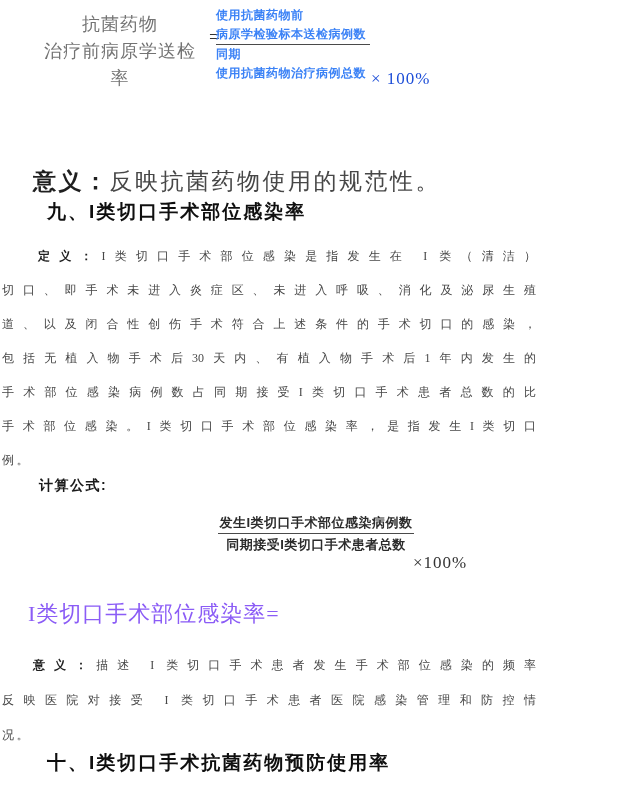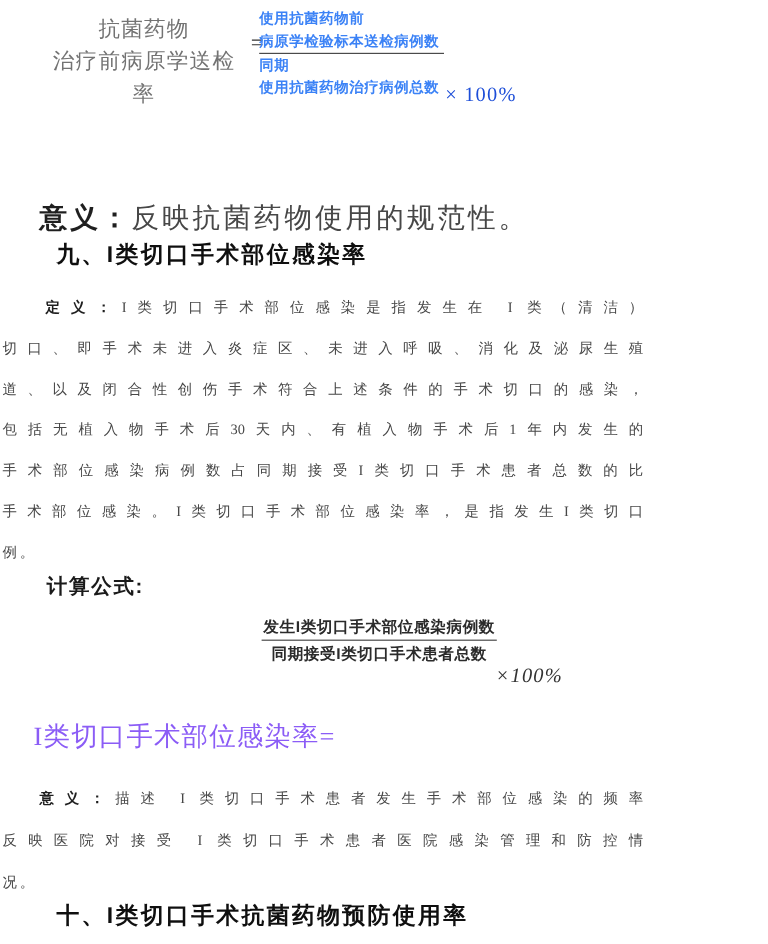--- a/index.html
+++ b/index.html
@@ -33,29 +33,29 @@
   .f1-times{position:absolute;left:371px;top:69px;font-size:17px;letter-spacing:1px;color:#1d4ed8;}
   
   .m1{position:absolute;left:33px;top:166px;margin:0;font-size:23px;letter-spacing:2.5px;white-space:nowrap;}
   .h9{top:199px;}
   
   .def{position:absolute;left:2px;top:239px;width:534px;}
   .indent1{text-indent:36px;}
   
   .calc{position:absolute;left:39px;top:477px;margin:0;
         font-family:"Liberation Sans","DejaVu Sans",sans-serif;
-        font-weight:700;font-size:17px;letter-spacing:1.5px;color:#1a1a1a;}
+        font-weight:700;font-size:14px;letter-spacing:1.5px;color:#1a1a1a;}
   
   .f2{position:absolute;top:505px;left:0;width:640px;height:80px;}
   .f2-lhs{position:absolute;left:28px;top:46px;font-size:22px;letter-spacing:1px;color:#8b5cf6;white-space:nowrap;margin-top:48px;}
   .f2-frac{position:absolute;left:218px;top:7px;width:196px;text-align:center;
            font-family:"Liberation Sans","DejaVu Sans",sans-serif;
            font-weight:700;font-size:13px;letter-spacing:0.5px;color:#2b2b2b;}
   .f2-frac div{line-height:21px;}
-  .f2-times{position:absolute;left:413px;top:48px;font-size:17px;letter-spacing:1px;color:#333;font-style:italic;}
+  .f2-times{position:absolute;left:413px;top:48px;font-size:17px;letter-spacing:1px;color:#333;}
   
   .m2{position:absolute;left:2px;top:648px;width:534px;}
   .m2 .bodyline{line-height:35px;}
   .indent2{text-indent:31px;}
   .h10{top:750px;}
 </style>
 </head>
 <body>
 
 <div class="page">

